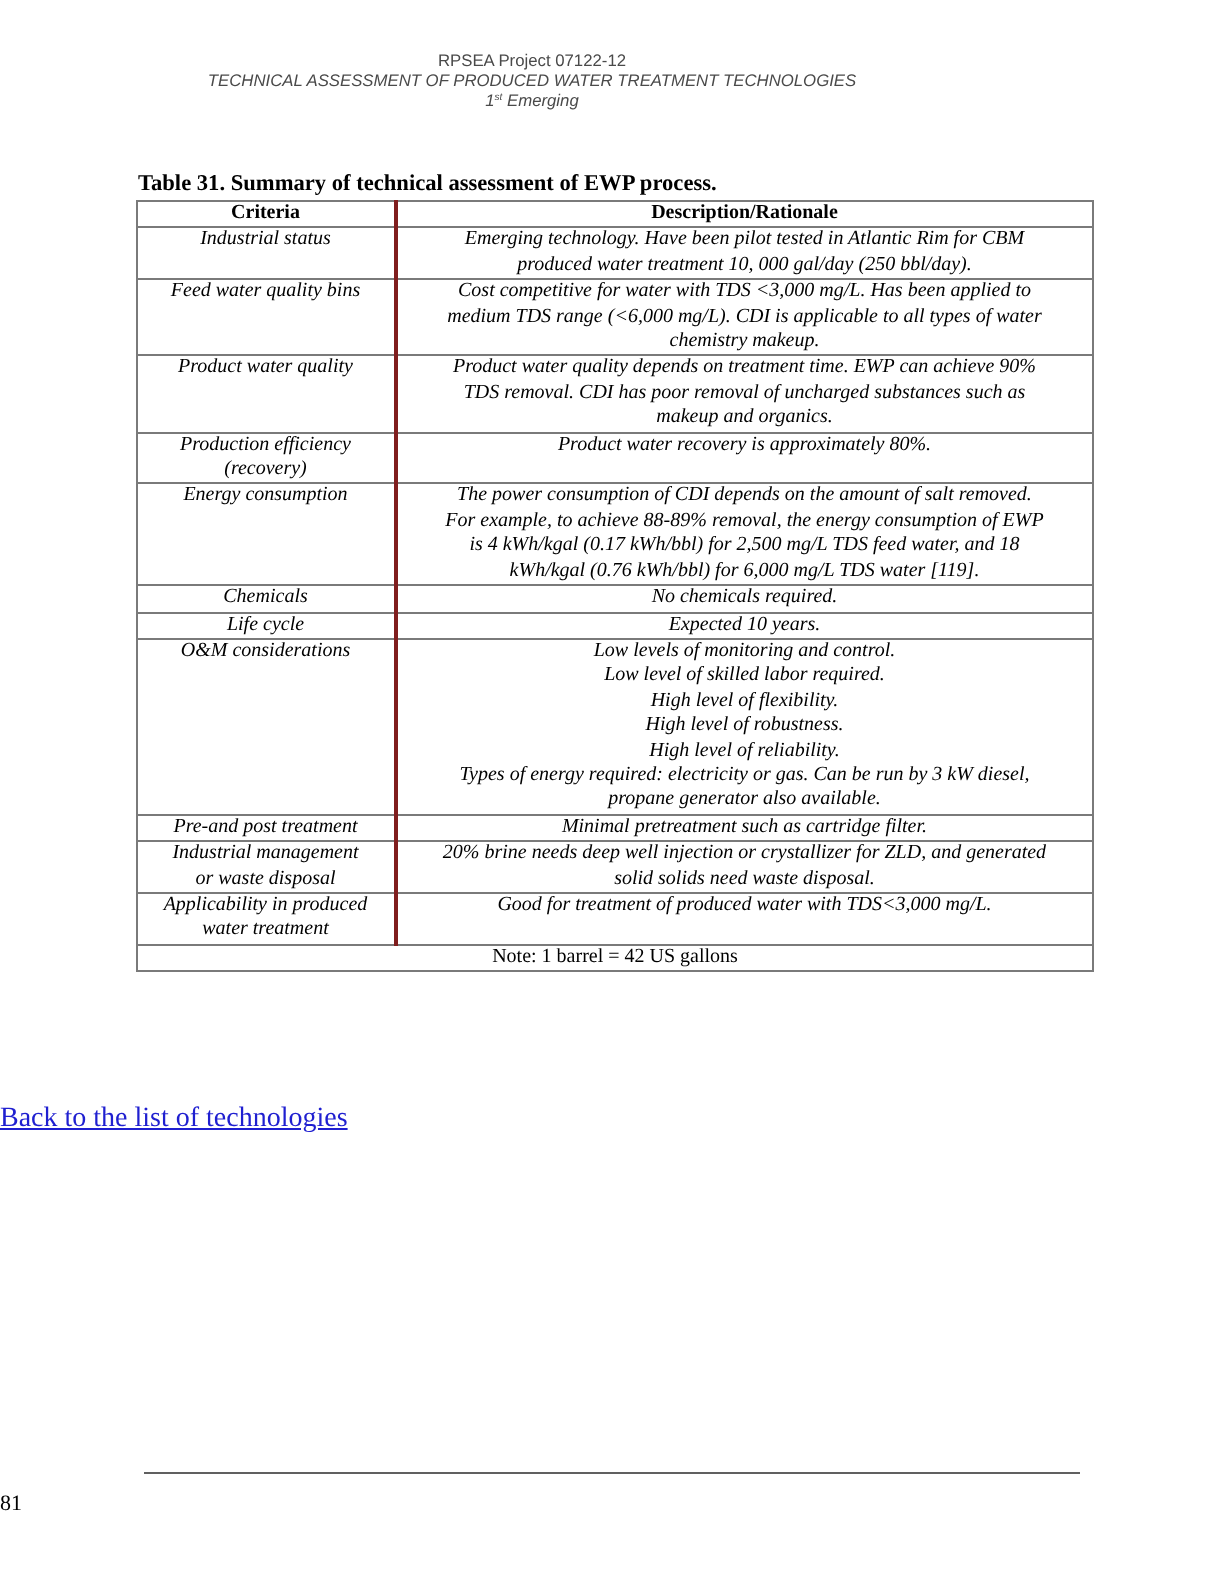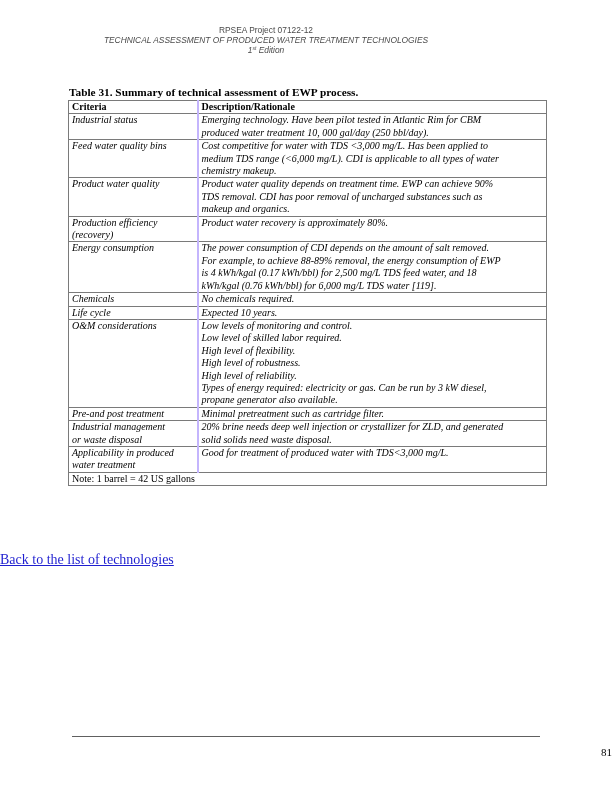--- a/index.html
+++ b/index.html
@@ -48,24 +48,24 @@
       border-collapse: collapse;
       font-family: "Liberation Serif", serif;
       font-size: 10px;
       line-height: 12.4px;
       table-layout: fixed;
     }
     table.assess td, table.assess th {
       border: 1px solid #7a7a7a;
       padding: 0 3px 0 3px;
       vertical-align: top;
-      text-align: left;
+      text-align: center;
     }
     table.assess td.col-desc, table.assess th.col-desc {
-      border-left: 2px solid #c4b5fd;
+      border-left: 2px solid #7f1d1d;
     }
     table.assess th {
       font-weight: bold;
       height: 12px;
     }
     .line { display: block; font-style: italic; }
     td.note { padding-left: 3px; }
 
     .back-link {
       position: absolute;
@@ -88,32 +88,32 @@
       top: 736px;
       width: 468px;
       height: 0;
       border-top: 1.5px solid #606060;
     }
     .page-number {
       position: absolute;
       left: 0;
       width: 612px;
       top: 746px;
-      text-align: right;
+      text-align: left;
       font-family: "Liberation Serif", serif;
       font-size: 11px;
     }
   </style>
 </head>
 <body>
 
 <div class="header">
   <div>RPSEA Project 07122-12</div>
   <div class="italic">TECHNICAL ASSESSMENT OF PRODUCED WATER TREATMENT TECHNOLOGIES</div>
-  <div class="italic"><span>1</span><sup>st</sup><span> Edition</span></div>
+  <div class="italic"><span>1</span><sup>st</sup><span> Emerging</span></div>
 </div>
 
 <div class="table-title">Table 31. Summary of technical assessment of EWP process.</div>
 
 <table class="assess">
   <colgroup>
     <col style="width:129px">
     <col style="width:349px">
   </colgroup>
   <thead>

